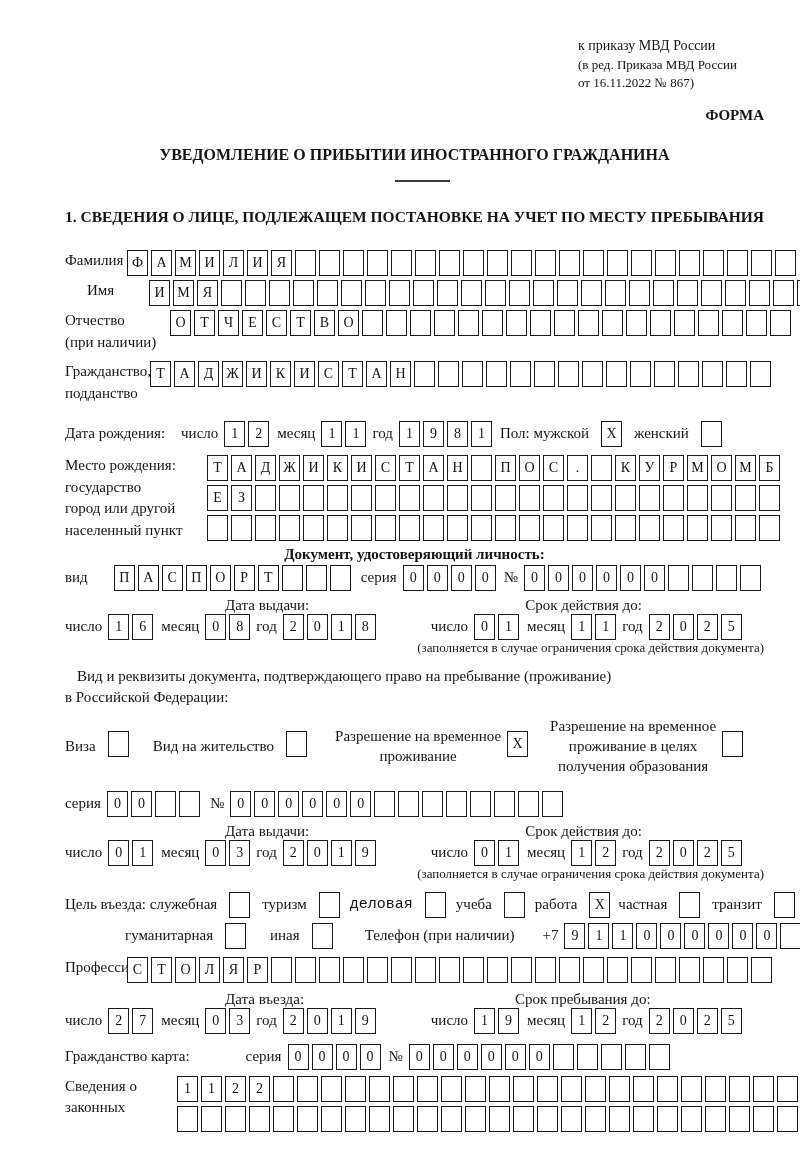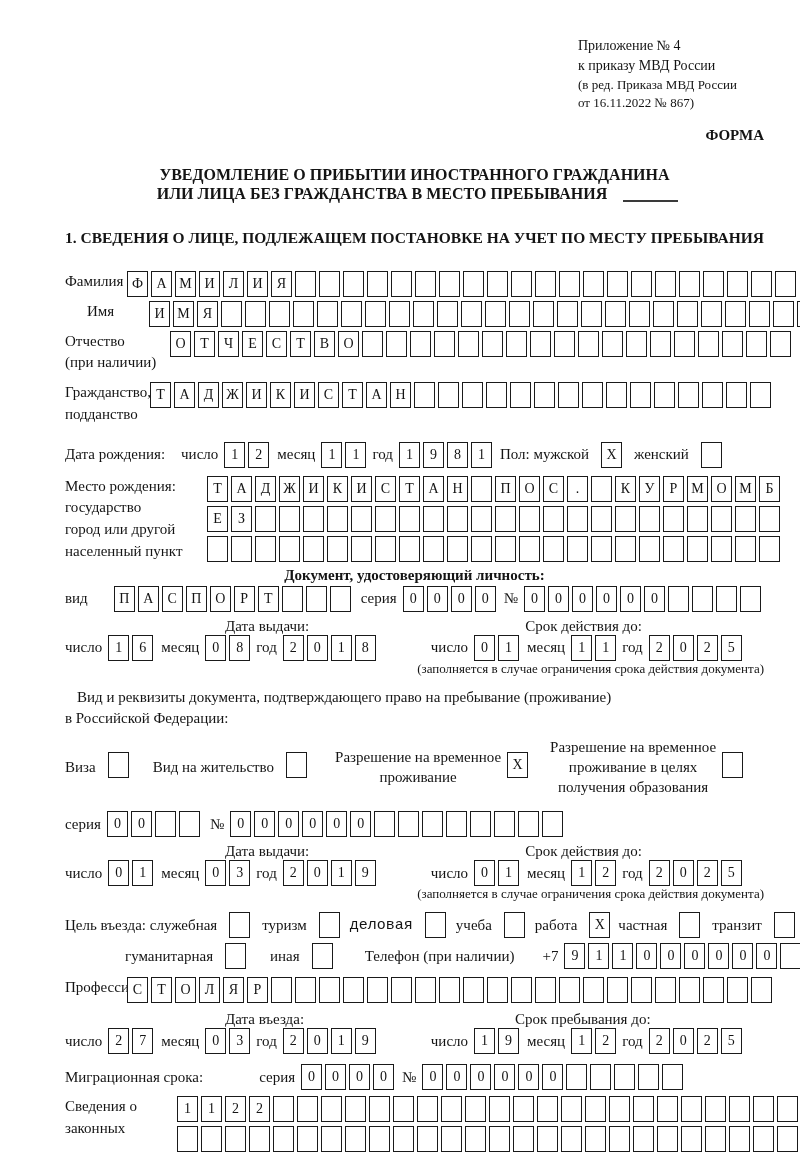--- a/index.html
+++ b/index.html
@@ -34,33 +34,31 @@
   .rows-col{display:flex;flex-direction:column;gap:4px;}
   .rows-col .line{margin-top:0;}
   .title-line{font-size:16px;}
   .section-line{font-size:15.5px;}
 </style>
 </head>
 <body>
 
 <div class="page">
     <div class="rightblock">
-      <div class="rb-line">Приложение № 4</div>
       <div class="rb-line">к приказу МВД России</div>
       <div class="rb-line small">(в ред. Приказа МВД России</div>
       <div class="rb-line small">от 16.11.2022 № 867)</div>
     </div>
     <div class="line right b" style="margin-top: 14px;">
       <span class="lbl b">ФОРМА</span>
     </div>
     <div class="line center b title-line" style="margin-top: 22px;">
       <span class="lbl b">УВЕДОМЛЕНИЕ О ПРИБЫТИИ ИНОСТРАННОГО ГРАЖДАНИНА</span>
     </div>
     <div class="line center b title-line" style="margin-top: 1px;">
-      <span class="lbl b">ИЛИ ЛИЦА БЕЗ ГРАЖДАНСТВА В МЕСТО ПРЕБЫВАНИЯ</span>
       <span class="blank" style="width: 55px;"></span>
     </div>
     <div class="line center b section-line" style="margin-top: 26px;">
       <span class="lbl b">1. СВЕДЕНИЯ О ЛИЦЕ, ПОДЛЕЖАЩЕМ ПОСТАНОВКЕ НА УЧЕТ ПО МЕСТУ ПРЕБЫВАНИЯ</span>
     </div>
     <div class="labeled" style="margin-top: 24px;">
       <div class="label-col" style="width: 62px;">
         <div class="lab-line">Фамилия</div>
       </div>
       <div class="rows-col">
@@ -612,21 +610,21 @@
       </div>
       <span class="lbl" style="margin-left: 6px;">год</span>
       <div class="cells">
         <div class="cell">2</div>
         <div class="cell">0</div>
         <div class="cell">2</div>
         <div class="cell">5</div>
       </div>
     </div>
     <div class="line left" style="margin-top: 10px;">
-      <span class="lbl">Миграционная срока:</span>
+      <span class="lbl">Гражданство карта:</span>
       <span class="lbl" style="margin-left: 50px;">серия</span>
       <div class="cells">
         <div class="cell">0</div>
         <div class="cell">0</div>
         <div class="cell">0</div>
         <div class="cell">0</div>
       </div>
       <span class="lbl" style="margin-left: 8px;">№</span>
       <div class="cells">
         <div class="cell">0</div>

